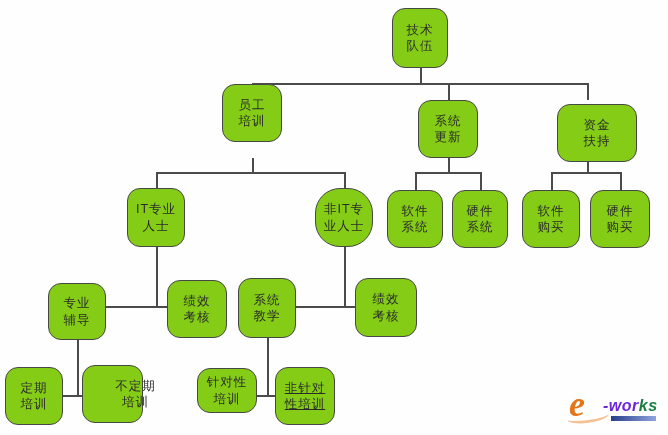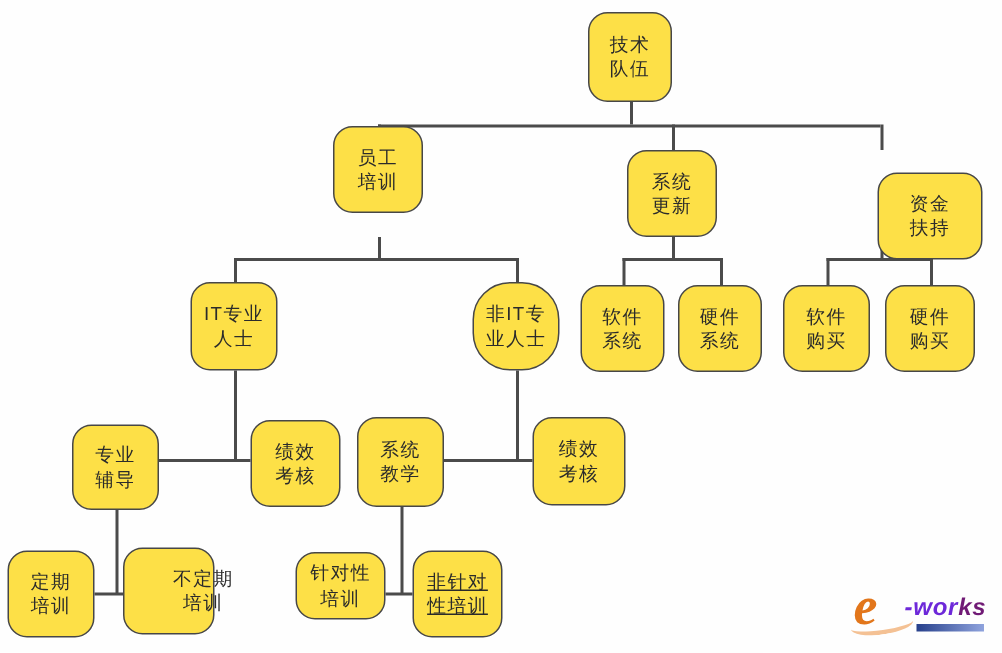--- a/index.html
+++ b/index.html
@@ -2,21 +2,21 @@
 <html><head>
 <meta charset="utf-8">
 <style>
   html,body { margin:0; padding:0; background:#ffffff; }
   .canvas {
     position:relative; width:668px; height:435px; background:#fefefe;
     font-family:"Liberation Sans","DejaVu Sans",sans-serif; overflow:hidden;
   }
   .node {
     position:absolute; box-sizing:border-box;
-    border:1.6px solid #474747; border-radius:13px; background:#fde047;
+    border:1.6px solid #474747; border-radius:13px; background:#84cc16;
     display:flex; flex-direction:column; align-items:center; justify-content:center;
     font-size:12.5px; line-height:1.3; color:#2b2b2b; text-align:center;
     letter-spacing:1px;
   }
   .node span { display:block; white-space:nowrap; }
   .hline, .vline { position:absolute; background:#4b4b4b; }
   .hline { height:1.6px; }
   .vline { width:1.6px; }
   
   .logo { position:absolute; left:569px; top:390px; width:96px; height:42px; }
@@ -81,21 +81,21 @@
   <div class="node" style="left:222px; top:84px; width:60px; height:58px;">
     <span>员工</span>
     <span>培训</span>
   </div>
 
   <div class="node" style="left:418px; top:100px; width:60px; height:58px;">
     <span>系统</span>
     <span>更新</span>
   </div>
 
-  <div class="node" style="left:557px; top:115px; width:70px; height:58px;margin-left:28px;">
+  <div class="node" style="left:557px; top:104px; width:80px; height:58px;">
     <span>资金</span>
     <span>扶持</span>
   </div>
 
   <div class="node" style="left:127px; top:188px; width:58px; height:59px;">
     <span>IT专业</span>
     <span>人士</span>
   </div>
 
   <div class="node" style="left:315px; top:188px; width:58px; height:59px;border-radius:25px;">
@@ -159,17 +159,17 @@
   </div>
 
   <div class="node" style="left:275px; top:367px; width:60px; height:58px;text-decoration:underline;">
     <span>非针对</span>
     <span>性培训</span>
   </div>
 
   <div class="logo">
     <span class="logo-swoosh"></span>
     <span class="logo-e" style="color:#e2761b;">e</span>
-    <span class="logo-text"><span style="color:#6d28d9;">-wor</span><span style="color:#701a75;">ks</span></span>
+    <span class="logo-text"><span style="color:#6d28d9;">-wor</span><span style="color:#15803d;">ks</span></span>
     <span class="logo-bar"></span>
   </div>
 
 </div>
 
 </body></html>

